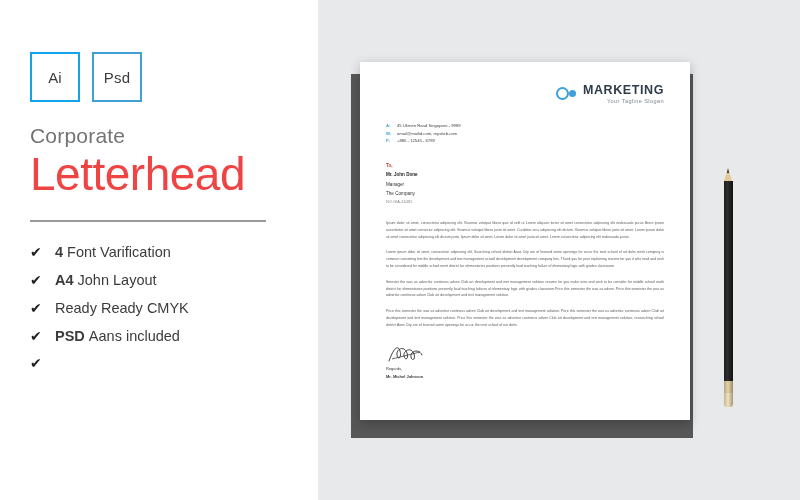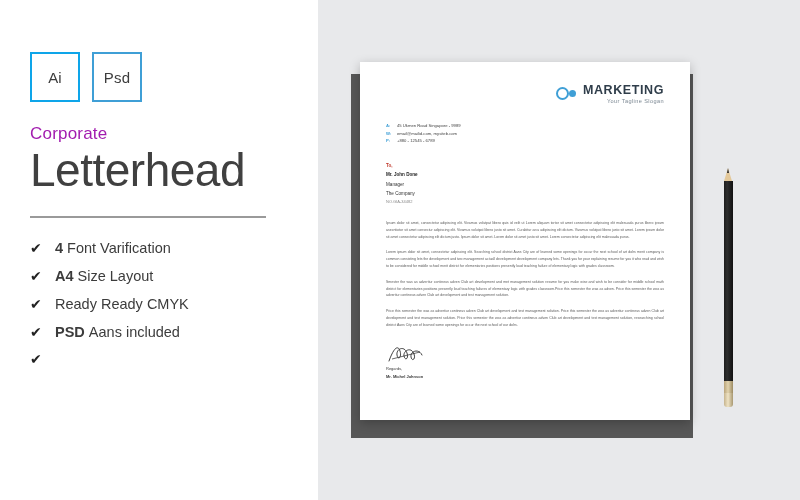--- a/index.html
+++ b/index.html
@@ -43,30 +43,30 @@
     justify-content: center;
     font-size: 15px;
     color: #3d3d3d;
     letter-spacing: 0.2px;
     background: #fff;
   }
   .badge.psd {
     border-color: #3f9fd6;
   }
   .corporate {
-    font-size: 17px;
-    color: #a21caf;
+    font-size: 21px;
+    color: #737373;
     letter-spacing: 0.2px;
     margin-bottom: 2px;
     font-weight: 400;
   }
   .letterhead {
     font-size: 46px;
     line-height: 1.05;
-    color: #404040;
+    color: #ef4444;
     font-weight: 400;
     letter-spacing: -0.5px;
     margin-bottom: 22px;
   }
   .rule {
     width: 236px;
     height: 2px;
     background: #9a9a9a;
     margin: 6px 0 22px 0;
   }
@@ -302,21 +302,21 @@
 
     <div class="rule"></div>
 
     <ul class="feature-list">
       <li class="feature-item">
         <span class="check">✔</span>
         <span><span class="feat-strong">4</span><span>Font Varification</span></span>
       </li>
       <li class="feature-item">
         <span class="check">✔</span>
-        <span><span class="feat-strong">A4</span><span>Size Layout</span></span>
+        <span><span class="feat-strong">A4</span><span>John Layout</span></span>
       </li>
       <li class="feature-item">
         <span class="check">✔</span>
         <span><span>Ready Ready CMYK</span></span>
       </li>
       <li class="feature-item">
         <span class="check">✔</span>
         <span><span class="feat-strong">PSD</span><span>Aans included</span></span>
       </li>
       <li class="feature-item">

